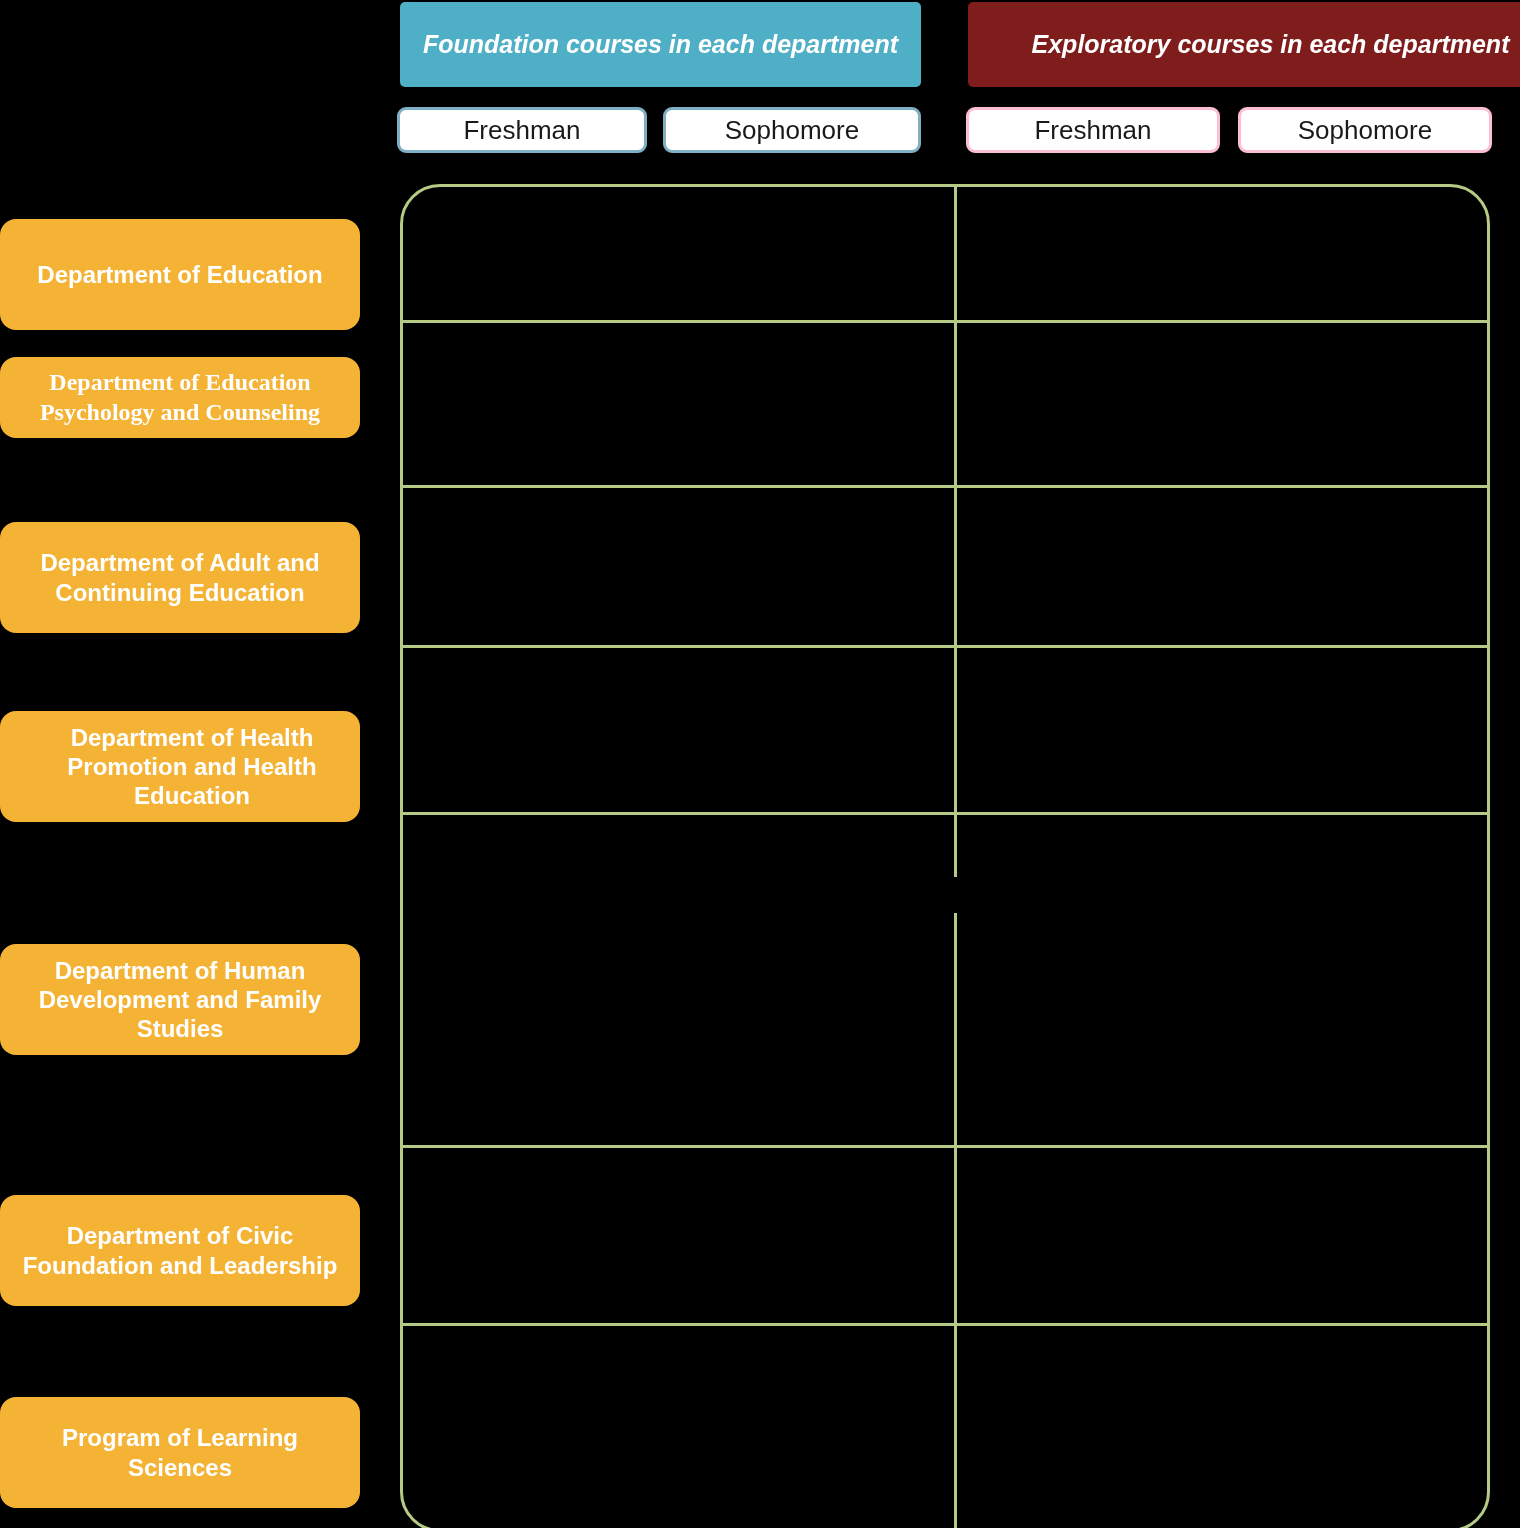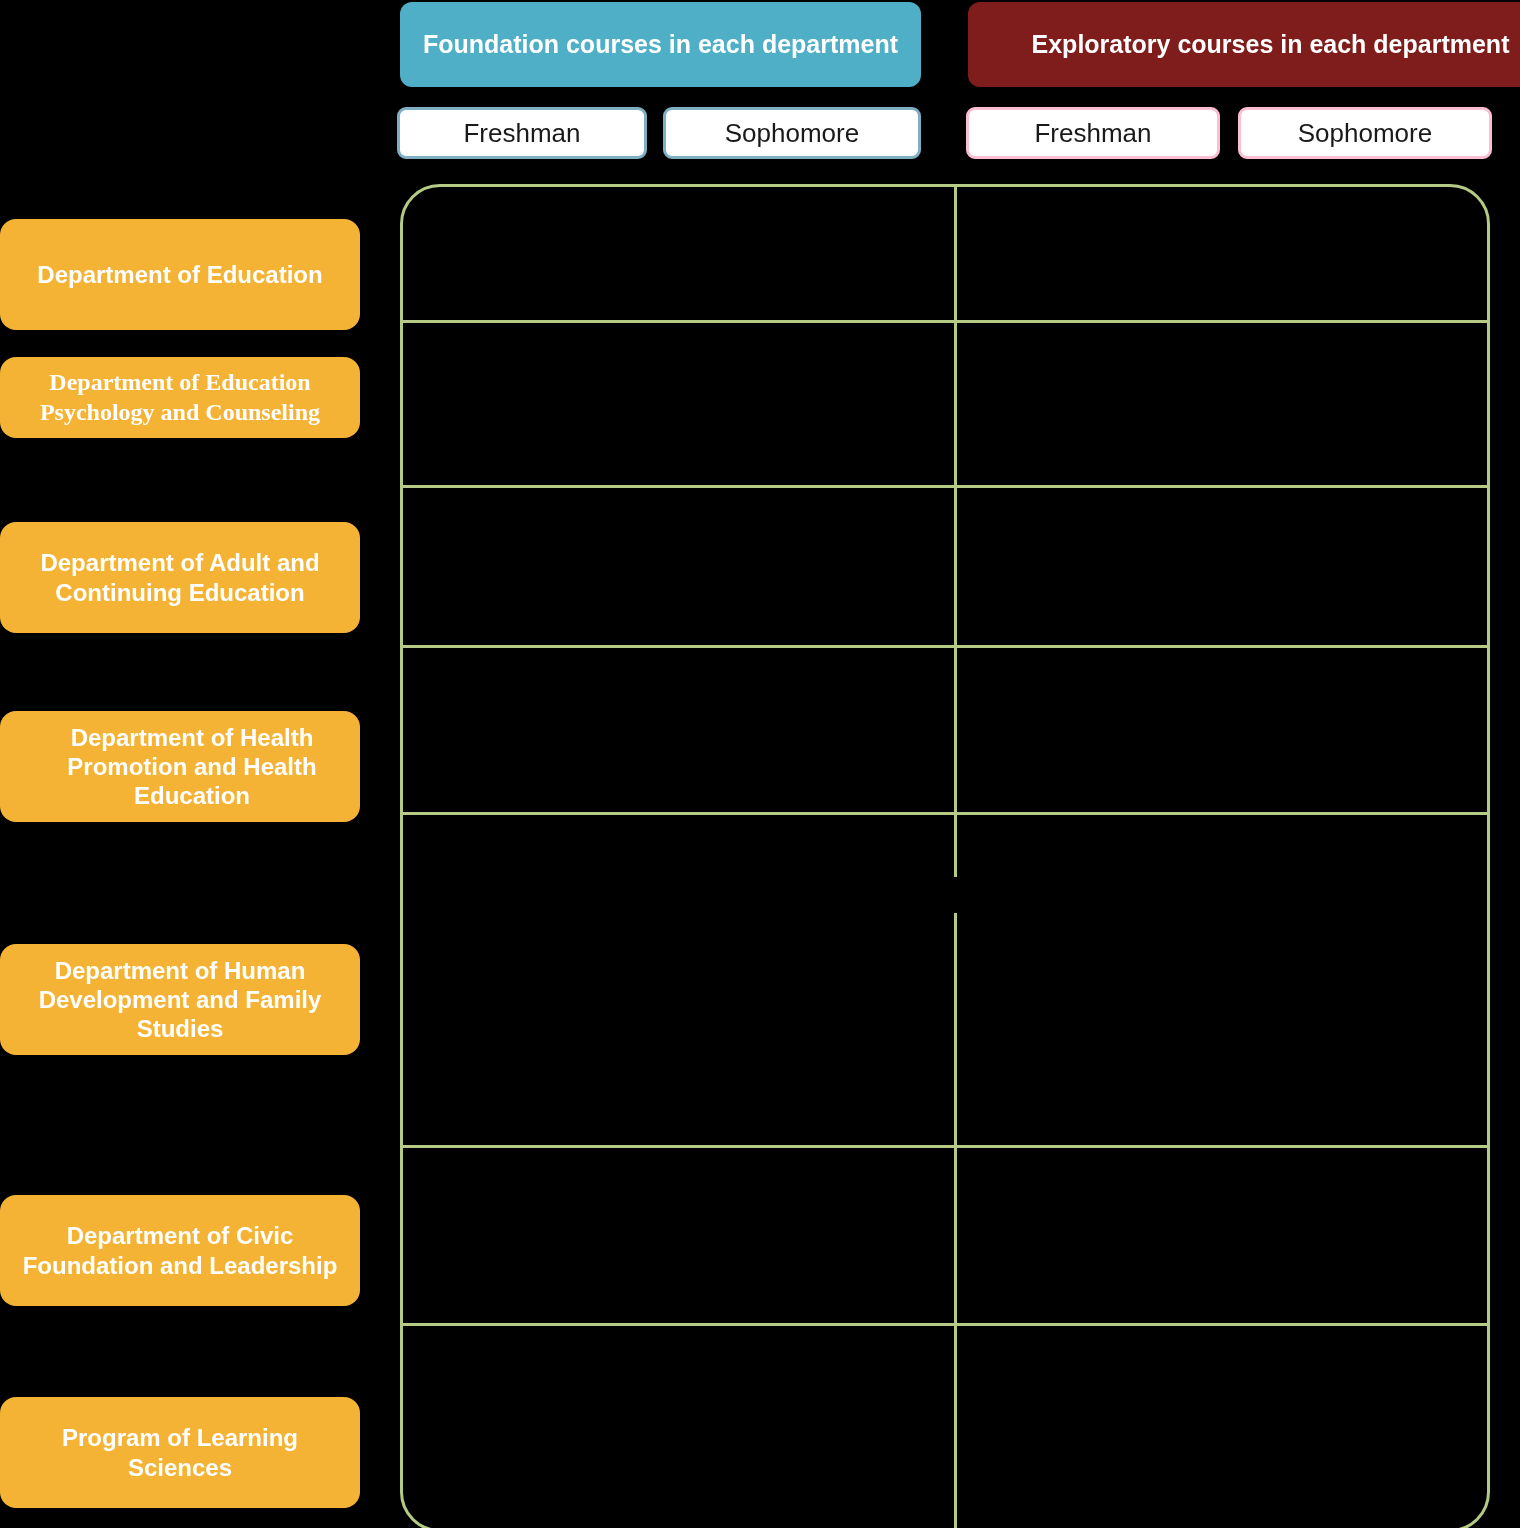--- a/index.html
+++ b/index.html
@@ -22,36 +22,37 @@
     line-height:1.22;
     text-align:center;
     display:flex;align-items:center;justify-content:center;
     padding:0 14px;
     box-sizing:border-box;
   }
 
   
   .hdr{
     position:absolute;top:2px;height:85px;
-    border-radius:12px;
+    border-radius:5px;
     color:#ffffff;
     font-weight:bold;
     font-size:25px;
     line-height:1.22;
     text-align:center;
     display:flex;align-items:center;justify-content:center;
     padding:12px 12px;
     box-sizing:border-box;
+    font-style:italic;
   }
   .hdr-blue{left:400px;width:521px;background:#4FAFC6;}
   .hdr-pink{left:968px;width:605px;background:#7f1d1d;}
 
   
   .tab{
-    position:absolute;top:107px;height:52px;
+    position:absolute;top:107px;height:46px;
     background:#ffffff;
     border-radius:9px;
     display:flex;align-items:center;justify-content:center;
     font-size:26px;
     color:#1a1a1a;
     box-sizing:border-box;
   }
   .tab-blue{border:3px solid #7FAFC4;}
   .tab-pink{border:3px solid #FBBFD1;}
   .tab-f1{left:397px;width:250px;}

